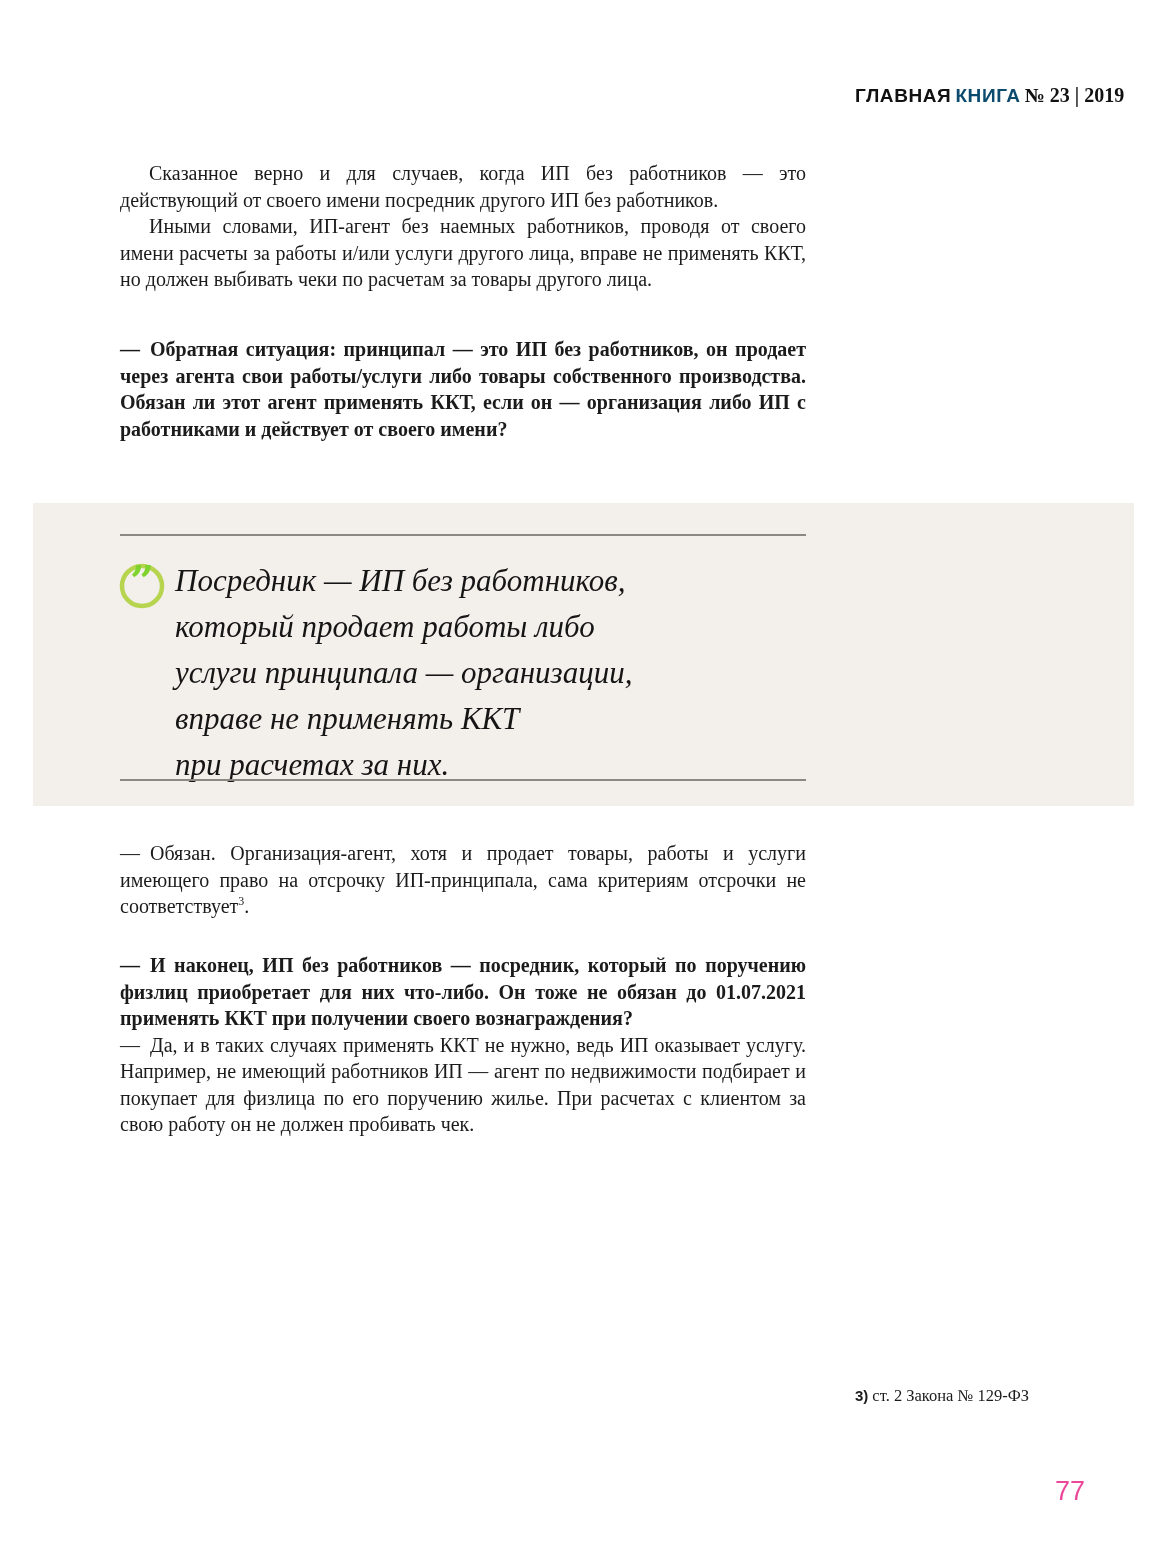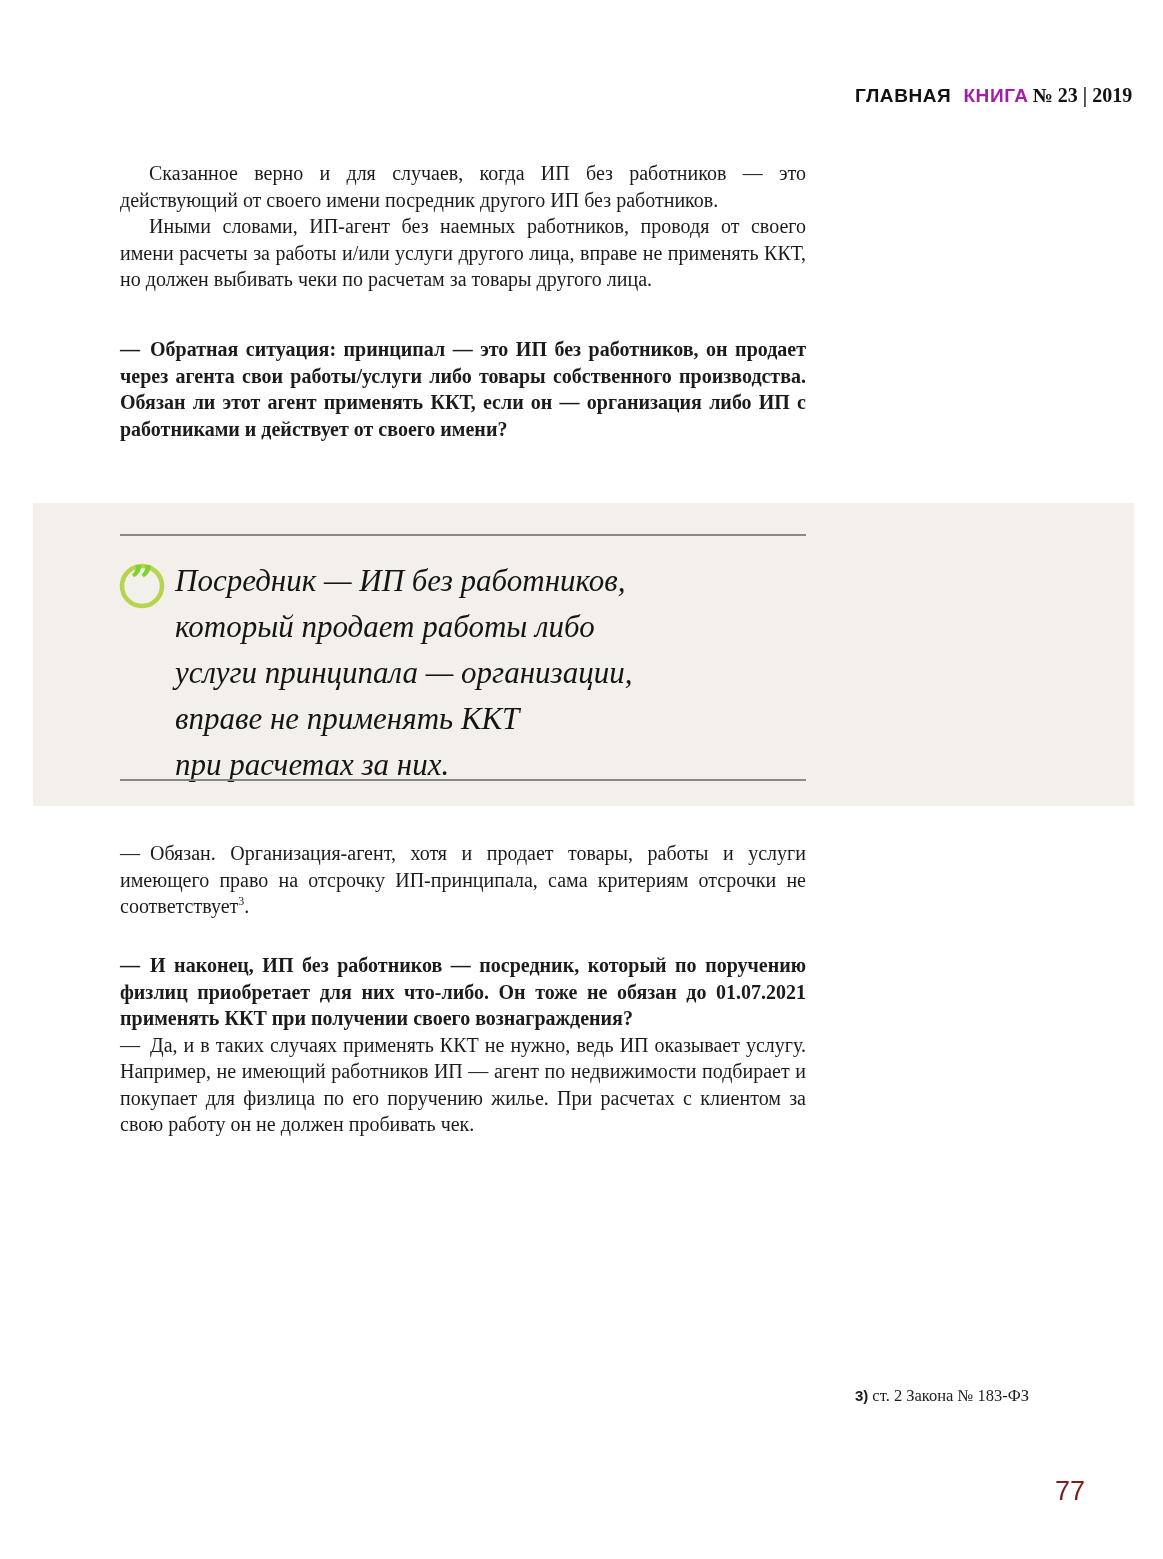--- a/index.html
+++ b/index.html
@@ -10,21 +10,21 @@
   }
 
   
   .header {
     position:absolute; top:84px; left:855px; white-space:nowrap;
   }
   .mag-word {
     font-family:"Liberation Sans", sans-serif; font-weight:bold;
     font-size:19px; letter-spacing:0.6px; color:#111111;
   }
-  .mag-word.accent { color:#a21caf;margin-left:8px; }
+  .mag-word.accent { color:#0c4a6e; }
   .issue-no { font-family:"Liberation Serif", serif; font-weight:bold; font-size:20px; color:#111111; }
 
   
   .col {
     position:absolute; left:120px; width:686px;
     font-size:20px; line-height:26.5px; text-align:justify;
   }
   .col p.plain { text-indent:29px; }
   .col p.dash { text-indent:0; }
   .bold { font-weight:bold; }
@@ -46,21 +46,21 @@
     color:#151515; text-align:left;
   }
 
   
   .footnote { position:absolute; left:855px; top:1386px; font-size:16.5px; color:#1b1b1b; white-space:nowrap; }
   .footnote .fmark { font-family:"Liberation Sans", sans-serif; font-weight:bold; font-size:15px; margin-right:4px; }
 
   
   .pageno {
     position:absolute; left:1040px; top:1476px; width:60px; text-align:center;
-    font-family:"Liberation Sans", sans-serif; font-size:27px; font-weight:400; color:#7f1d1d;
+    font-family:"Liberation Sans", sans-serif; font-size:27px; font-weight:400; color:#ec4899;
   }
 </style>
 </head>
 <body>
 
 <div class="header">
   <span class="mag-word">ГЛАВНАЯ</span>
   <span class="mag-word accent">КНИГА</span>
   <span class="issue-no">№ 23 | 2019</span>
 </div>
@@ -96,16 +96,16 @@
 
 <div class="col" style="top:952px;">
   <p class="dash bold">— И наконец, ИП без работников — посредник, который по поручению физлиц приобретает для них что-либо. Он тоже не обязан до 01.07.2021 применять ККТ при получении своего вознаграждения?</p>
   <p class="dash">— Да, и в таких случаях применять ККТ не нужно, ведь ИП оказывает услугу. Например, не имеющий работников ИП — агент по недвижимости подбирает и покупает для физлица по его поручению жилье. При расчетах с клиентом за свою работу он не должен пробивать чек.</p>
 </div>
 
 <div class="col" style="top:1192px;">
 </div>
 
 <div class="footnote">
-  <span class="fmark">3)</span><span>ст. 2 Закона № 183-ФЗ</span>
+  <span class="fmark">3)</span><span>ст. 2 Закона № 129-ФЗ</span>
 </div>
 
 <div class="pageno">77</div>
 
 </body></html>

